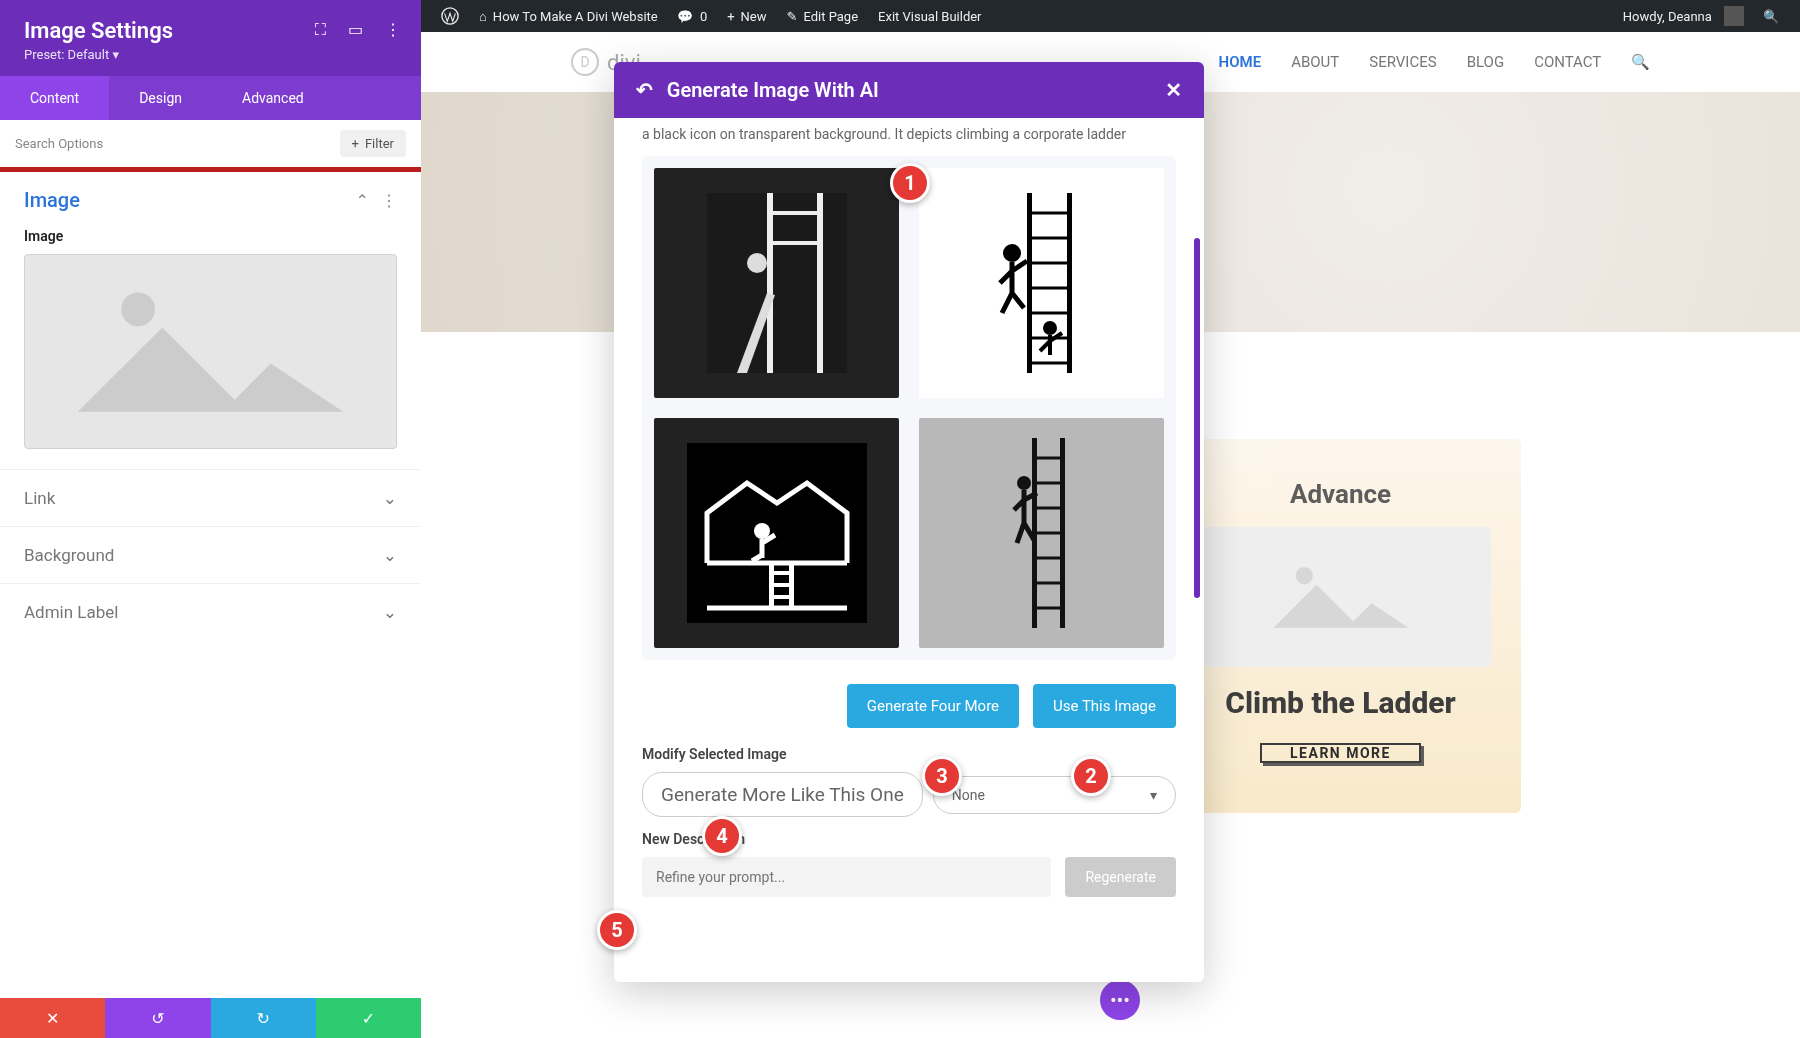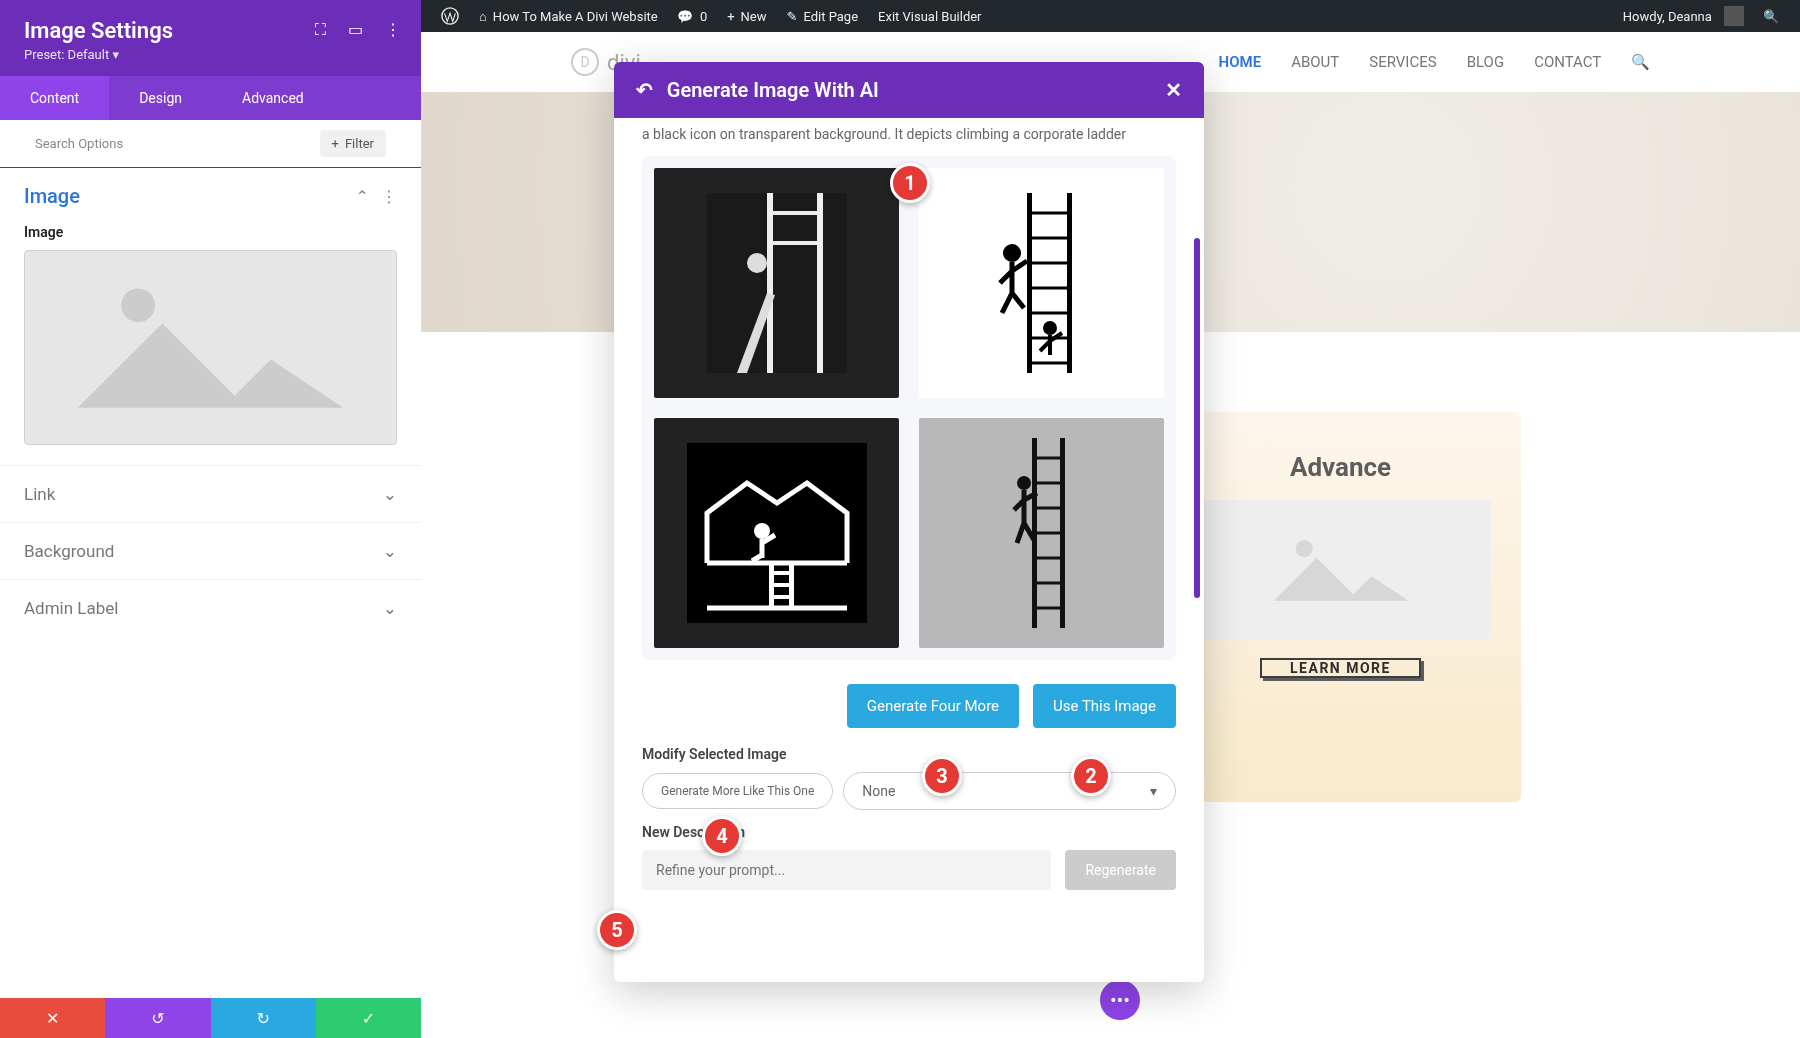--- a/index.html
+++ b/index.html
@@ -12,21 +12,21 @@
 
 
 .sidebar { position: absolute; left: 0; top: 0; width: 421px; height: 100%; background: #fff; z-index: 10; display: flex; flex-direction: column; }
 .sb-header { background: #6c2eb9; color: #fff; padding: 18px 24px 14px; position: relative; }
 .sb-title { font-size: 22px; font-weight: 600; }
 .sb-preset { font-size: 13px; opacity: .85; margin-top: 4px; }
 .sb-header-icons { position: absolute; right: 20px; top: 20px; display: flex; gap: 22px; font-size: 16px; }
 .sb-tabs { display: flex; background: #7e3bd0; }
 .sb-tab { flex: 0 0 auto; padding: 14px 30px; color: #fff; font-size: 14px; cursor: pointer; }
 .sb-tab.active { background: #8e44e8; }
-.sb-search { display: flex; align-items: center; justify-content: space-between; padding: 10px 35px; border-bottom: 1px solid #b91c1c; color: #888; font-size: 13px; }
+.sb-search { display: flex; align-items: center; justify-content: space-between; padding: 10px 15px; border-bottom: 5px solid #b91c1c; color: #888; font-size: 13px; }
 .sb-filter { background: #f0f0f0; border-radius: 4px; padding: 6px 12px; color: #555; display: flex; gap: 6px; align-items: center; }
 .sb-section-head { display: flex; align-items: center; justify-content: space-between; padding: 16px 24px 8px; }
 .sb-section-head .title { color: #2a74da; font-size: 20px; font-weight: 500; }
 .sb-section-head .ctrl { display: flex; gap: 12px; color: #888; }
 .sb-label { padding: 8px 24px 10px; font-size: 14px; color: #222; font-weight: 600; }
 .img-preview { margin: 0 24px 20px; border: 1px solid #d0d0d0; border-radius: 4px; height: 195px; background: #e8e8e8; display: flex; align-items: center; justify-content: center; }
 .img-preview svg { width: 100%; height: 100%; }
 .sb-row { padding: 18px 24px; font-size: 17px; color: #777; display: flex; justify-content: space-between; align-items: center; border-top: 1px solid #f0f0f0; cursor: pointer; }
 .sb-help { text-align: center; padding: 30px 0; color: #666; font-size: 14px; }
 .sb-footer { margin-top: auto; display: flex; height: 40px; }
@@ -40,42 +40,42 @@
 .page { position: absolute; left: 421px; top: 32px; right: 0; bottom: 0; background: #fff; }
 .nav { display: flex; align-items: center; justify-content: space-between; padding: 10px 150px; height: 60px; }
 .nav-logo { display: flex; align-items: center; gap: 8px; color: #aaa; font-size: 22px; }
 .nav-logo .circ { width: 28px; height: 28px; border: 2px solid #ccc; border-radius: 50%; display: flex; align-items: center; justify-content: center; font-size: 14px; color: #ccc; }
 .nav-links { display: flex; gap: 30px; font-size: 15px; color: #777; align-items: center; }
 .nav-links .active { color: #2a74da; font-weight: 600; }
 .hero { height: 240px; background: linear-gradient(#e8e2da,#d8d2c8); position: relative; overflow: hidden; }
 .hero-img { position: absolute; inset: 0; background: radial-gradient(circle at 70% 40%, #fff8, transparent), #e0d8cc; }
 .cards { display: flex; gap: 40px; justify-content: center; padding: 80px 150px; }
 .card { flex: 0 0 360px; background: linear-gradient(#fff7e8,#ffe9b8); border-radius: 6px; padding: 40px 30px 50px; text-align: center; }
-.card.dim { opacity: .95; background: linear-gradient(#fdf6eb,#f8e9c8); }
+.card.dim { opacity: .95; background: linear-gradient(#fdf6eb,#f8e9c8); margin-top: 27px; }
 .card h3 { font-size: 26px; color: #555; font-weight: 700; margin-bottom: 18px; }
 .card .ph { height: 140px; background: #eee; border-radius: 4px; margin-bottom: 18px; display:flex; align-items:center; justify-content:center; }
 .card .ph svg { width: 70%; height: 70%; }
 .card h2 { font-size: 30px; color: #333; font-weight: 800; line-height: 1.2; margin-bottom: 22px; }
 .card .btn { display: inline-block; padding: 0 28px; border: 2px solid #333; font-size: 14px; letter-spacing: 1.5px; font-weight: 700; color: #222; box-shadow: 3px 3px 0 #555; }
 
 
 .modal { position: absolute; left: 614px; top: 62px; width: 590px; height: 920px; background: #fff; border-radius: 6px; box-shadow: 0 10px 40px rgba(0,0,0,.2); z-index: 50; display: flex; flex-direction: column; }
 .m-head { background: #6c2eb9; color: #fff; padding: 16px 22px; border-radius: 6px 6px 0 0; display: flex; align-items: center; gap: 14px; font-size: 20px; font-weight: 600; }
 .m-head .close { margin-left: auto; font-size: 20px; cursor: pointer; }
 .m-body { padding: 8px 28px 20px; overflow: auto; flex: 1; position: relative; }
 .m-desc { font-size: 14px; color: #666; margin-bottom: 14px; }
 .m-grid { display: grid; grid-template-columns: 1fr 1fr; gap: 20px; background: #f5f7fb; padding: 12px; border-radius: 6px; }
 .m-grid .cell { height: 230px; background: #222; border-radius: 2px; display:flex; align-items:center; justify-content:center; }
 .cell.c2 { background: #fff; }
 .cell.c4 { background: #b8b8b8; }
 .m-actions { display: flex; gap: 14px; justify-content: flex-end; margin: 24px 0 18px; }
 .btnp { background: #29a9e0; color: #fff; border: none; padding: 13px 20px; border-radius: 4px; font-size: 15px; cursor: pointer; }
 .m-label { font-size: 14px; color: #444; font-weight: 600; margin: 14px 0 10px; }
 .m-row { display: flex; gap: 10px; align-items: center; }
-.pill { border: 1px solid #ccc; border-radius: 20px; padding: 10px 18px; font-size: 12px; color: #666; background: #fff; cursor: pointer; }
+.pill { border: 1px solid #ccc; border-radius: 20px; padding: 10px 18px; font-size: 19px; color: #666; background: #fff; cursor: pointer; }
 .sel { border: 1px solid #ccc; border-radius: 20px; padding: 10px 18px; font-size: 14px; color: #666; flex: 1; display: flex; justify-content: space-between; cursor: pointer; background:#fff; }
 .refine { display: flex; gap: 4px; margin-top: 10px; align-items: center; }
 .refine input { flex: 1; border: none; background: #f3f3f3; border-radius: 4px; padding: 12px 14px; font-size: 14px; }
 .regen { background: #ccc; color: #fff; border: none; padding: 12px 20px; border-radius: 4px; font-size: 14px; margin-left: 10px; }
 .scroll-ind { position: absolute; right: 4px; top: 120px; width: 6px; height: 360px; background: #6c2eb9; border-radius: 3px; }
 
 
 .callout { position: absolute; width: 40px; height: 40px; border-radius: 50%; background: #e53935; color: #fff; font-size: 20px; font-weight: 700; display: flex; align-items: center; justify-content: center; z-index: 60; border: 3px solid #fff; box-shadow: 0 2px 6px rgba(0,0,0,.3); }
 
 
@@ -202,20 +202,21 @@
     </div>
     <div class="card dim">
       <h3>Advance</h3>
       <div class="ph">
           <svg viewBox="0 0 300 160">
             <rect width="300" height="160" fill="#eee"></rect>
             <polygon points="40,130 110,60 170,120 200,90 260,130" fill="#d5d5d5"></polygon>
             <circle cx="90" cy="45" r="14" fill="#d5d5d5"></circle>
           </svg>
         </div>
+      <h2>Climb the Ladder</h2>
       <div class="btn">LEARN MORE</div>
     </div>
   </div>
 </div>
 
 <div class="modal">
   <div class="m-head">
     <span>↶</span>
     <span>Generate Image With AI</span>
     <span class="close">✕</span>

